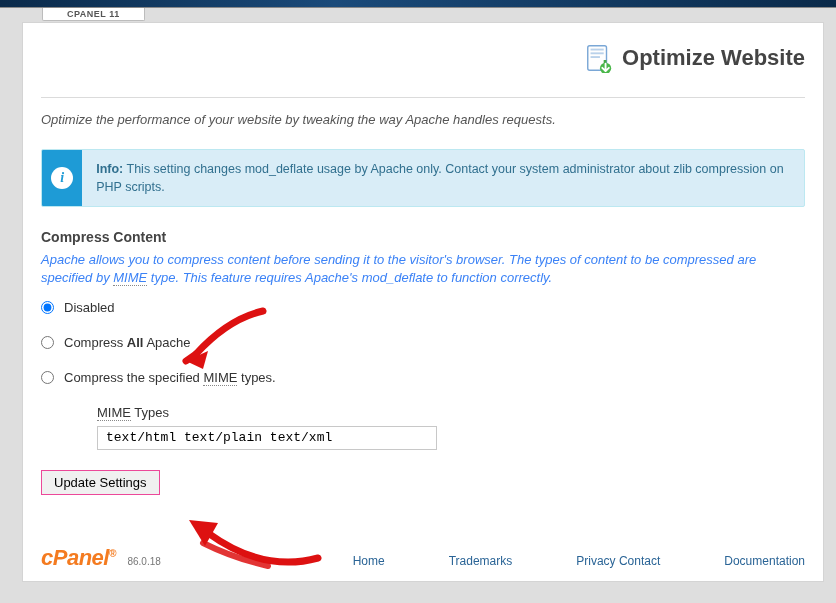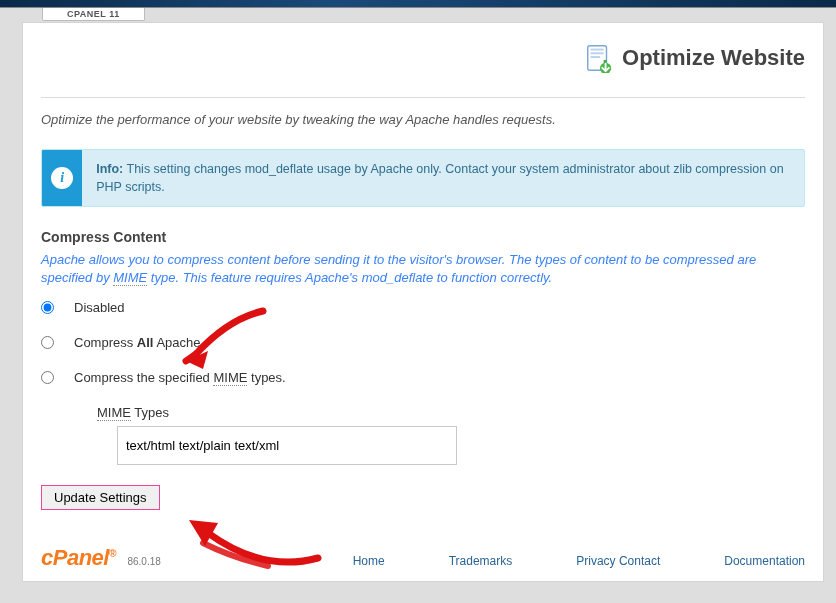--- a/index.html
+++ b/index.html
@@ -96,35 +96,34 @@
   .subintro {
     font-style: italic;
     color: #3b82f6;
     margin-bottom: 12px;
     line-height: 1.4;
   }
   .under { border-bottom: 1px dotted #888; }
   .radio-row {
     display: flex;
     align-items: center;
-    gap: 20px;
+    gap: 10px;
     margin-bottom: 20px;
   }
   .radio-row input { margin: 0; }
   .radio-row label { color: #333; }
   .mime-block { margin-left: 56px; margin-bottom: 20px; }
   .mime-label { display: block; margin-bottom: 6px; }
   .mime-input {
     width: 340px;
-    height: 39px;
+    height: 24px;
     border: 1px solid #c8c8c8;
     padding: 0 8px;
-    font-family: Liberation Sans, sans-serif;
+    font-family: Liberation Mono, monospace;
     font-size: 13px;
-    margin-left: 20px;
   }
   .btn {
     background: #f0f0f0;
     border: 1px solid #ec4899;
     padding: 4px 12px;
     font-family: Verdana, Arial, sans-serif;
     font-size: 13px;
     cursor: pointer;
   }
   .footer {

